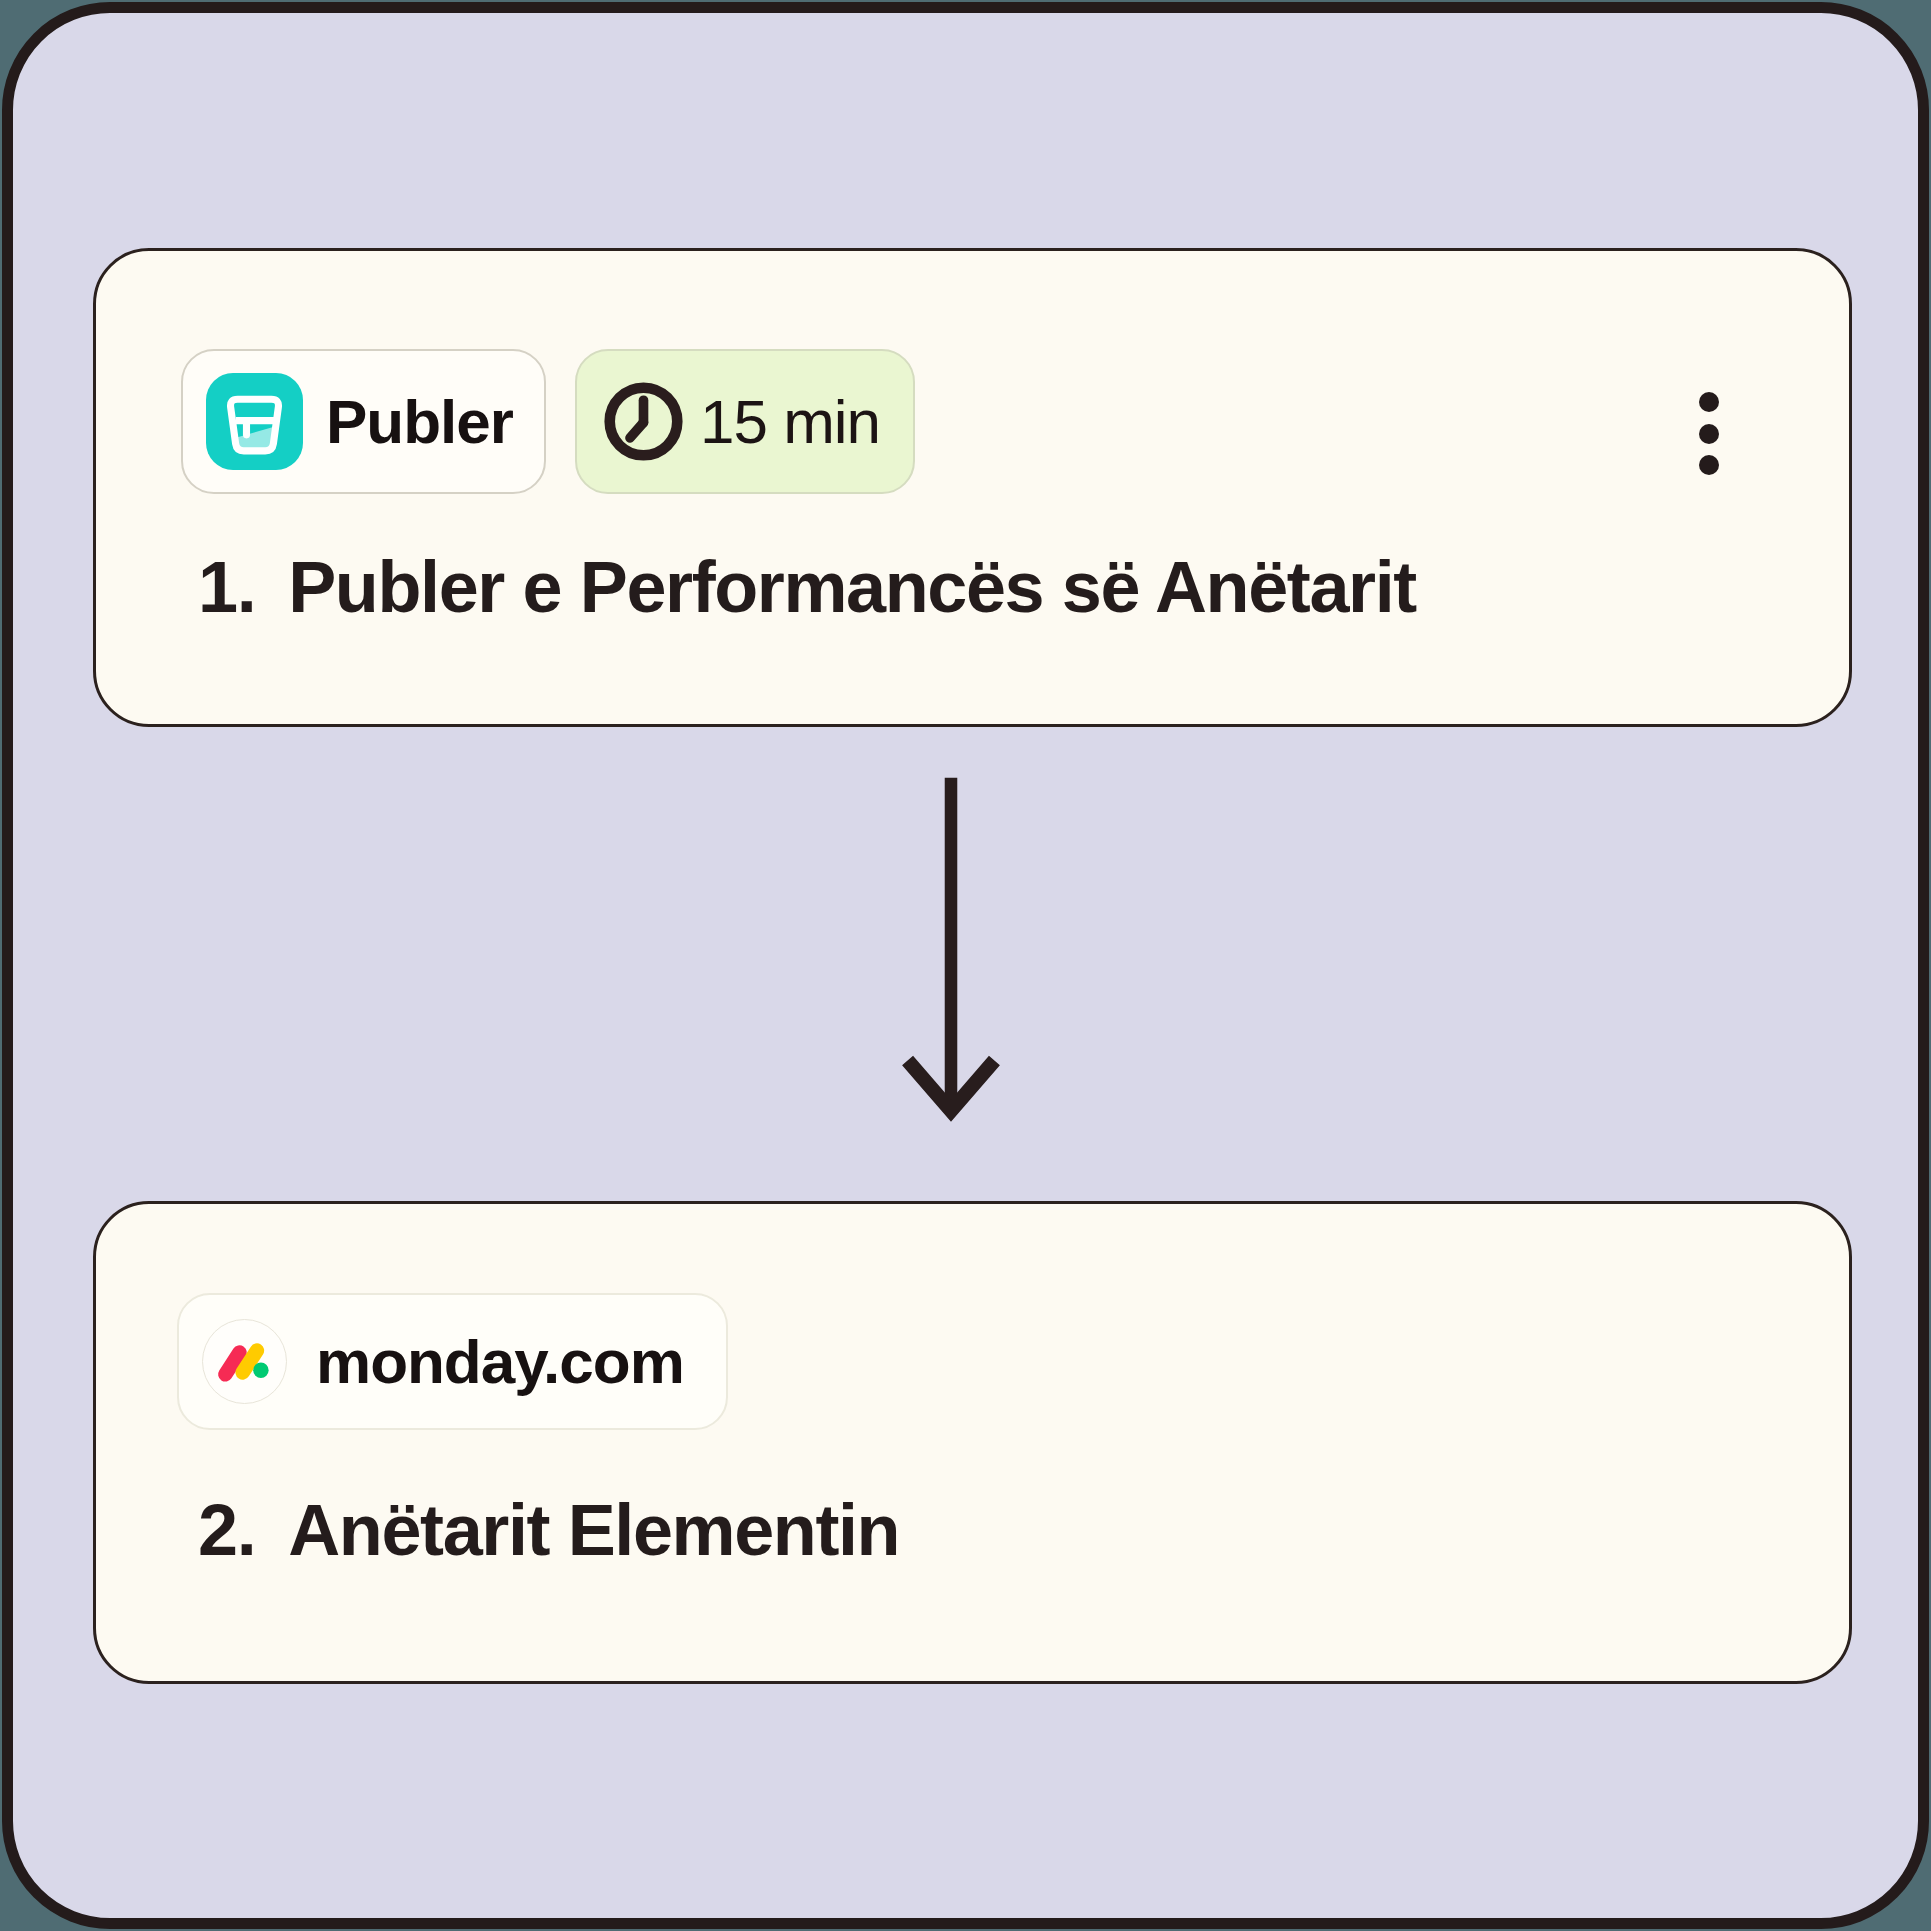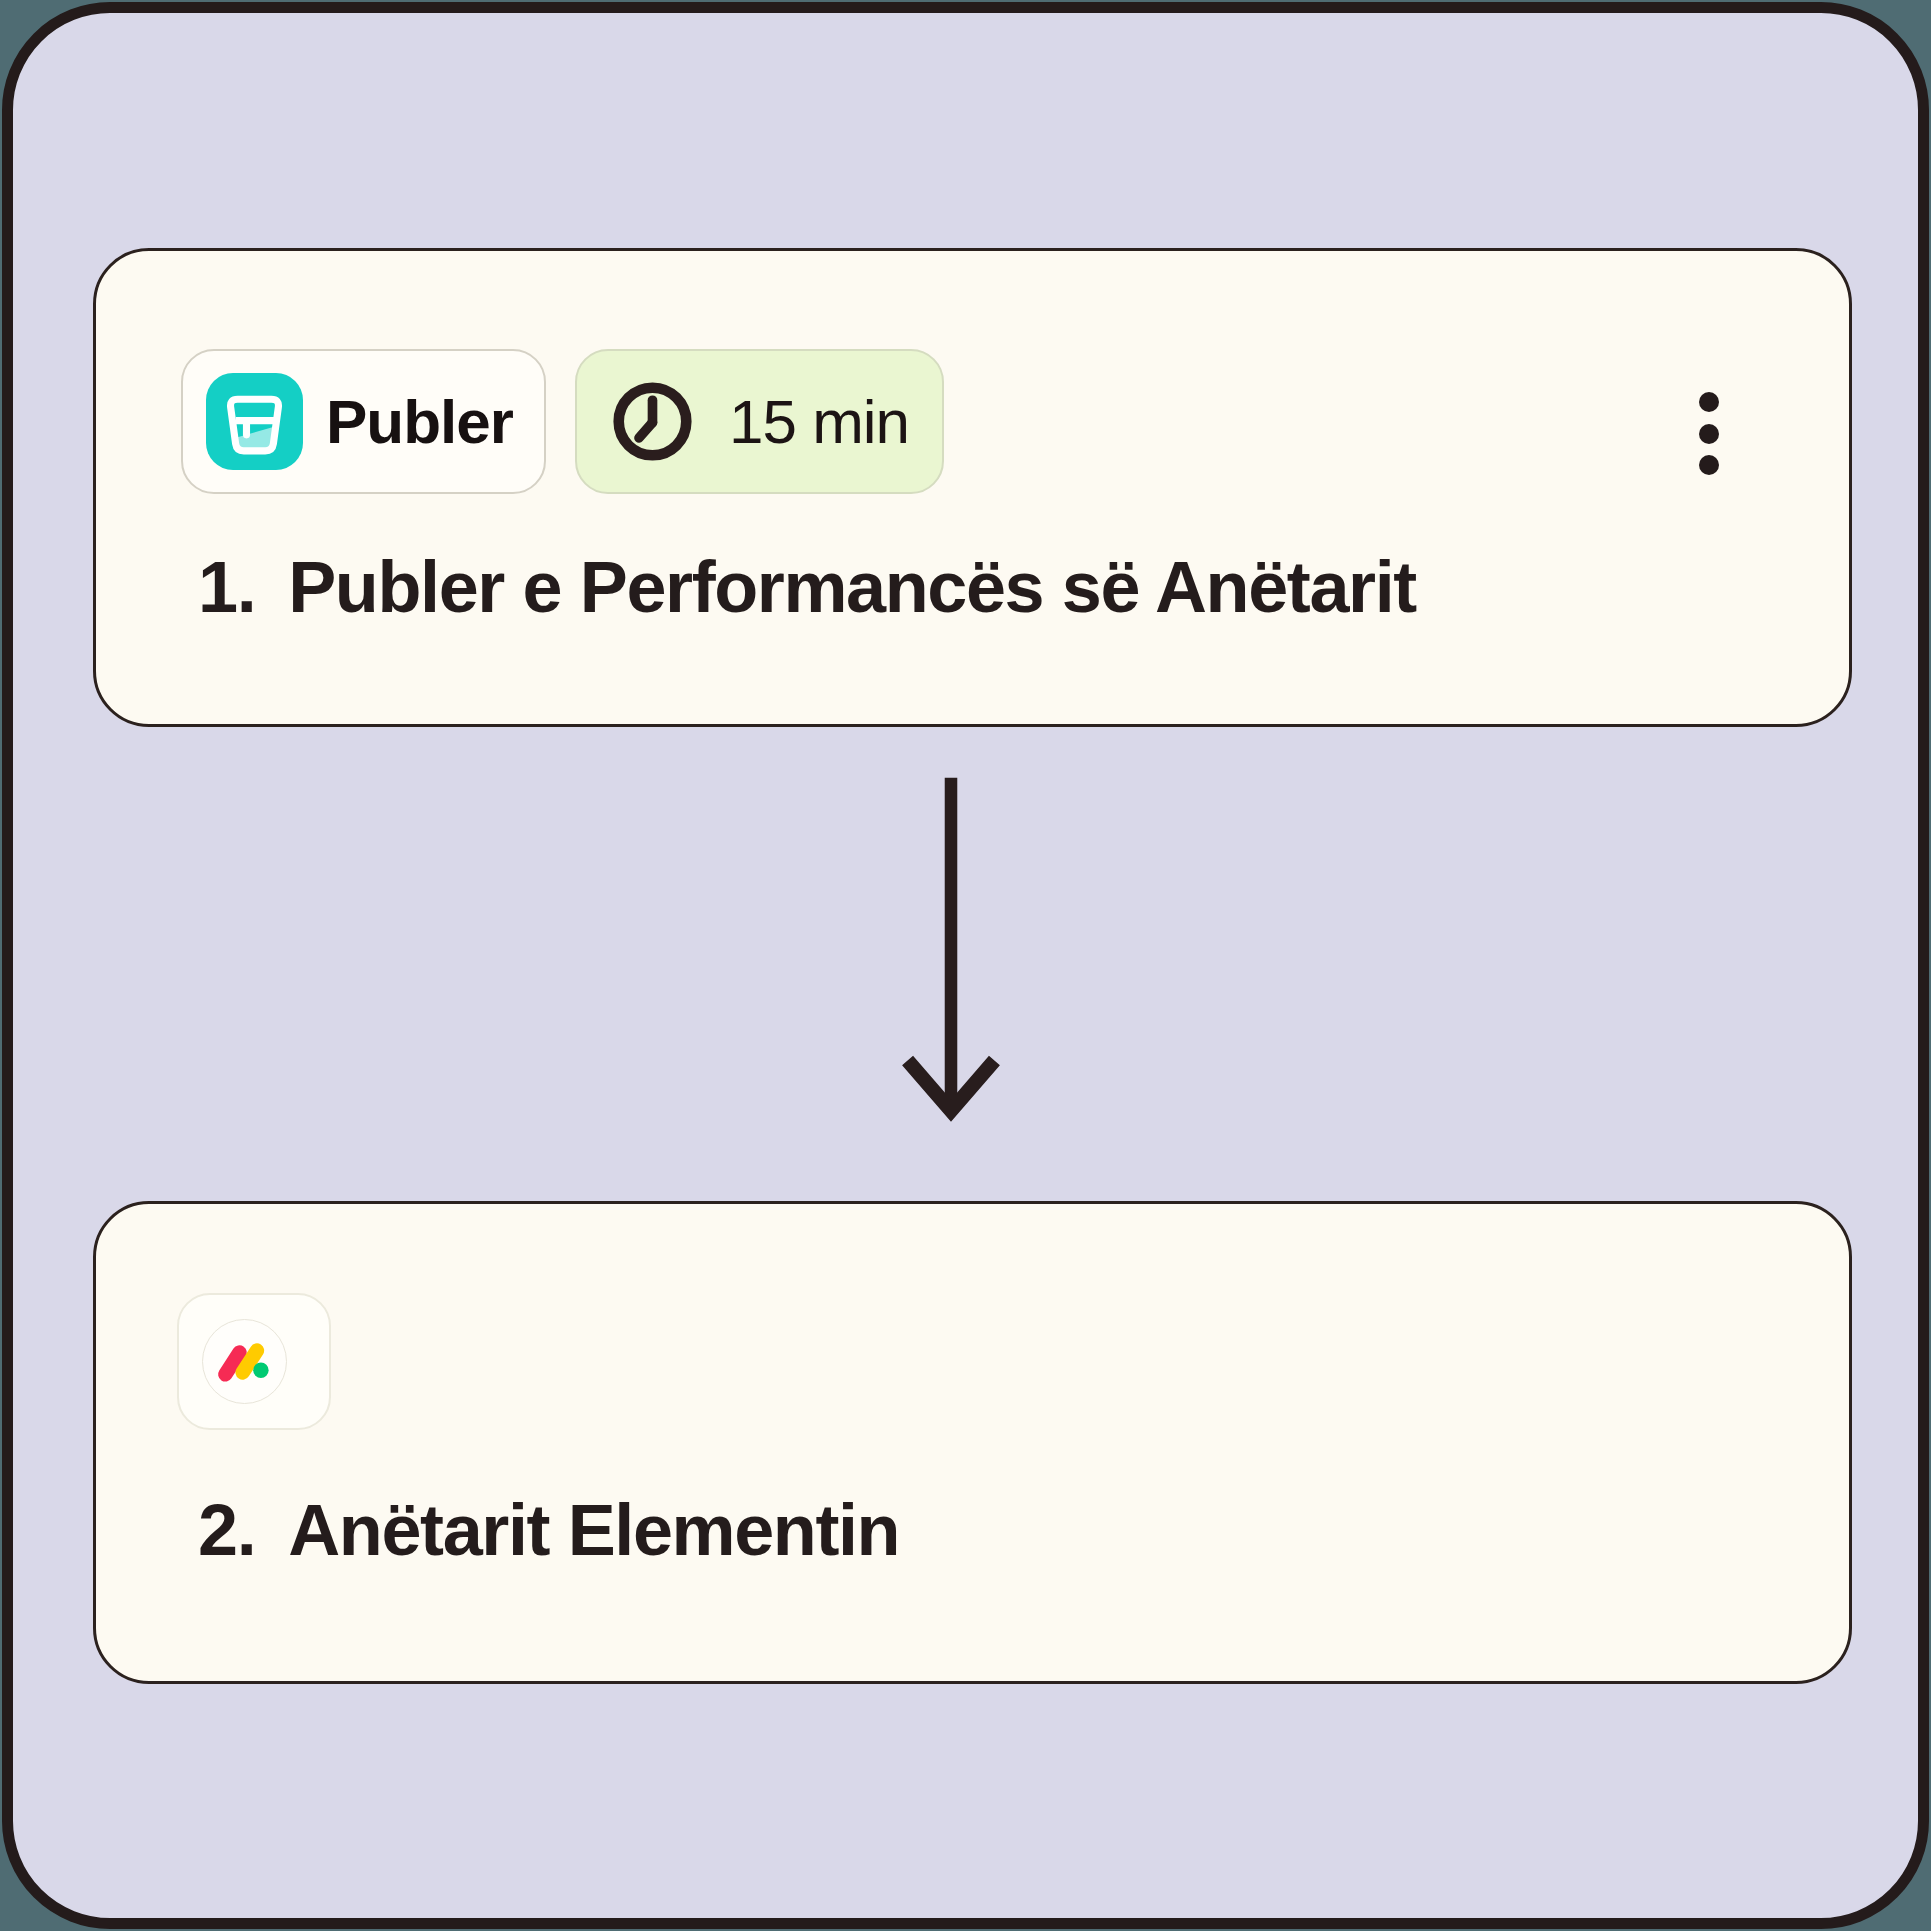--- a/index.html
+++ b/index.html
@@ -67,22 +67,22 @@
     font-size: 62px;
     font-weight: 700;
     color: #171111;
     letter-spacing: -1px;
     white-space: nowrap;
   }
   .time-badge {
     height: 145px;
     background: #eaf6d1;
     border: 2.9px solid #d5dcc0;
-    padding: 0 33px 0 34px;
-    gap: 35px;
+    padding: 0 33px 0 25px;
+    gap: 15px;
   }
   .clock-wrap { width: 83px; height: 83px; flex: none; display: flex; }
   .time-label {
     font-size: 62px;
     font-weight: 500;
     color: #1c1414;
     letter-spacing: -1px;
     white-space: nowrap;
   }
   .kebab {
@@ -198,20 +198,21 @@
 
   <section class="card card2">
     <div class="monday-badge">
       <span class="monday-icon-box">
         <svg viewBox="0 0 86 86" aria-hidden="true">
           <rect x="23" y="24" width="15" height="42" rx="7.5" fill="#f62b54" transform="rotate(33 30.5 45)"></rect>
           <rect x="41" y="22" width="15" height="42" rx="7.5" fill="#ffcb00" transform="rotate(33 48.5 43)"></rect>
           <circle cx="60" cy="52" r="8" fill="#00ca72"></circle>
         </svg>
       </span>
+      <span class="app-label">monday.com</span>
     </div>
 
     <h2 class="step-title">
       <span class="step-num">2.</span>
       <span class="step-text">Anëtarit Elementin</span>
     </h2>
   </section>
 </div>
 
 

